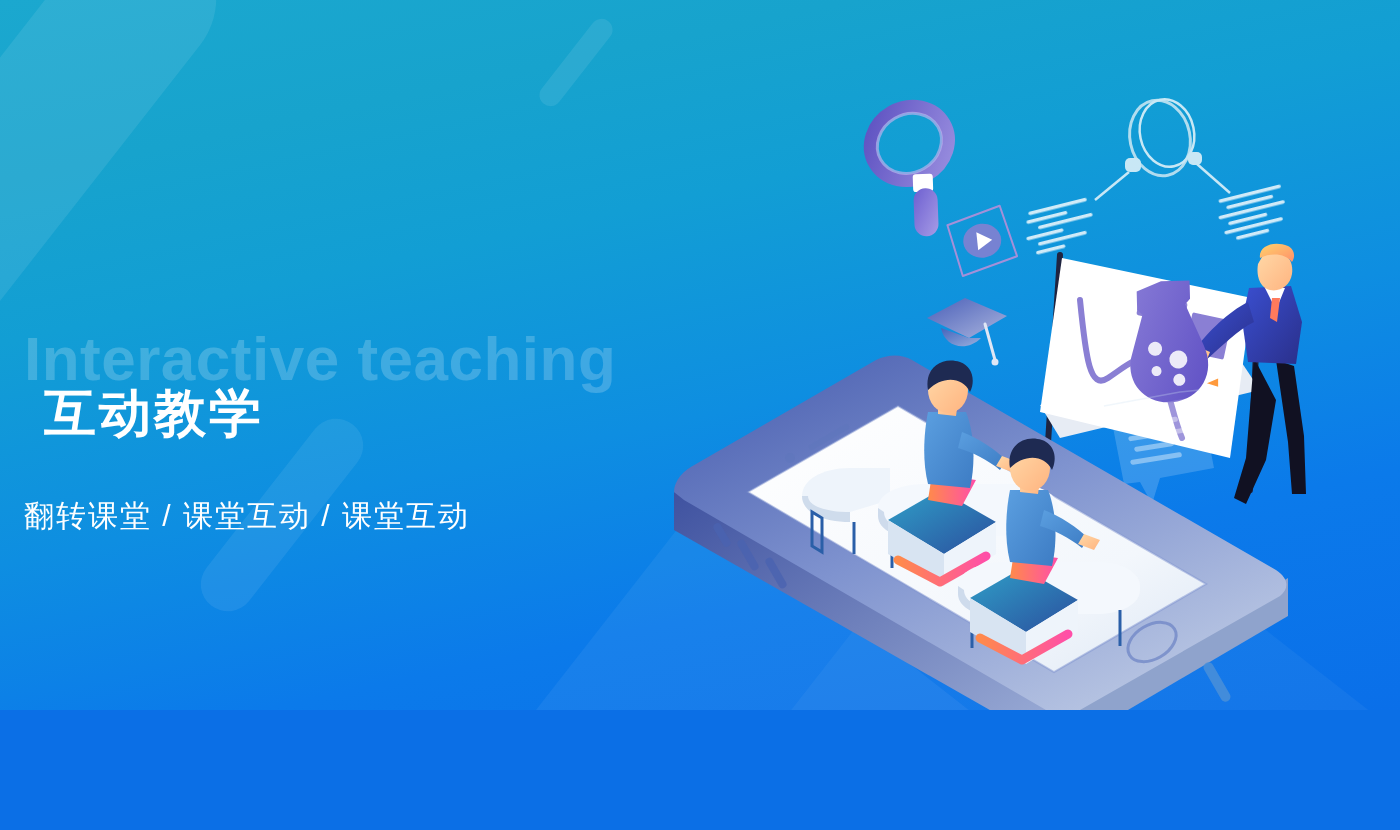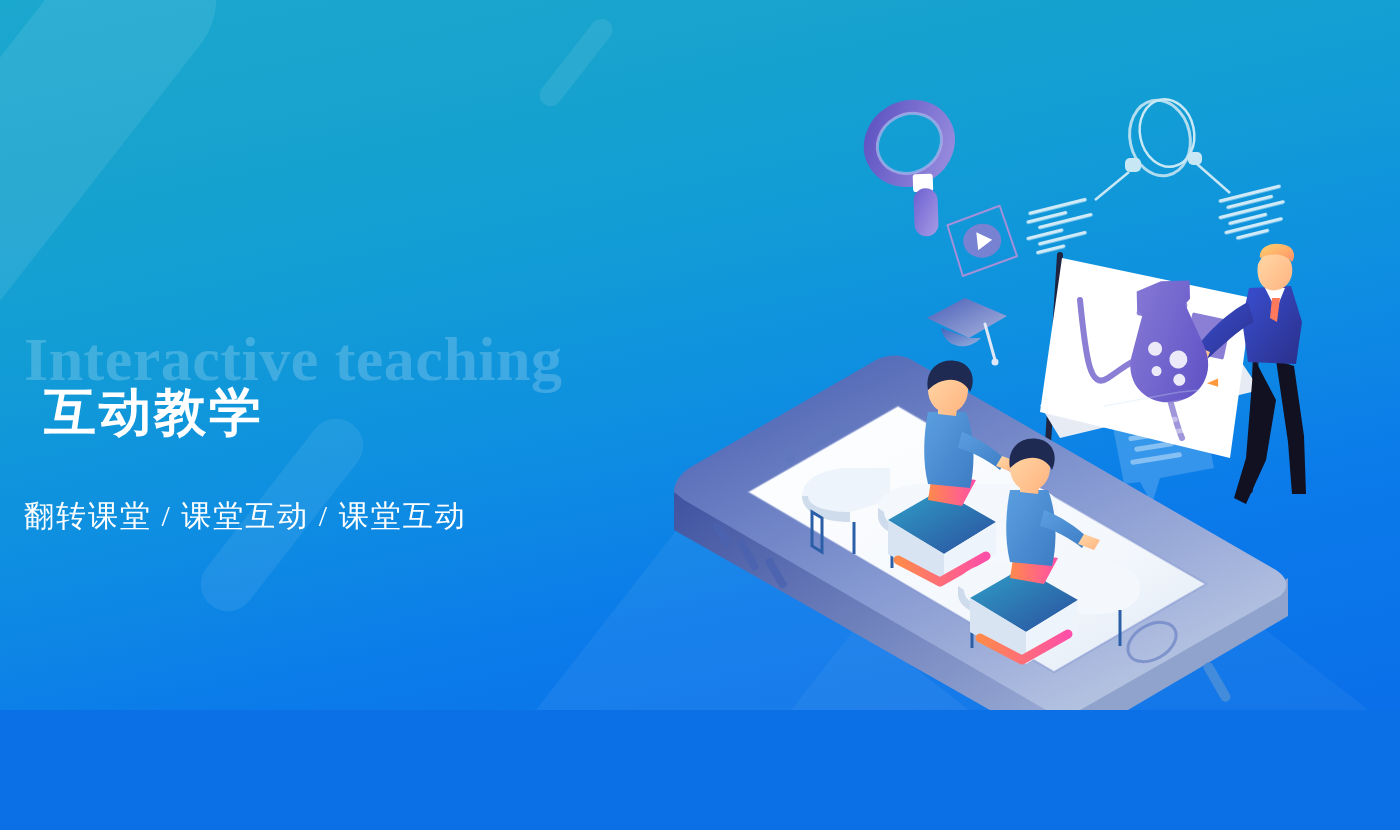--- a/index.html
+++ b/index.html
@@ -5,21 +5,21 @@
   html, body {
     margin: 0;
     padding: 0;
     background: #0b6fe6;
   }
   #banner {
     position: relative;
     width: 1400px;
     height: 710px;
     overflow: hidden;
-    font-family: Liberation Serif, serif;
+    font-family: Liberation Sans, sans-serif;
     background: linear-gradient(168deg, #1ba8cf 0%, #17a3cd 18%, #129ed4 34%, #0e8ee1 56%, #0b7aea 76%, #0a6fe9 100%);
   }
   
   .stripe {
     position: absolute;
     background: rgba(255,255,255,0.085);
     border-radius: 999px;
     transform-origin: center;
     pointer-events: none;
   }

